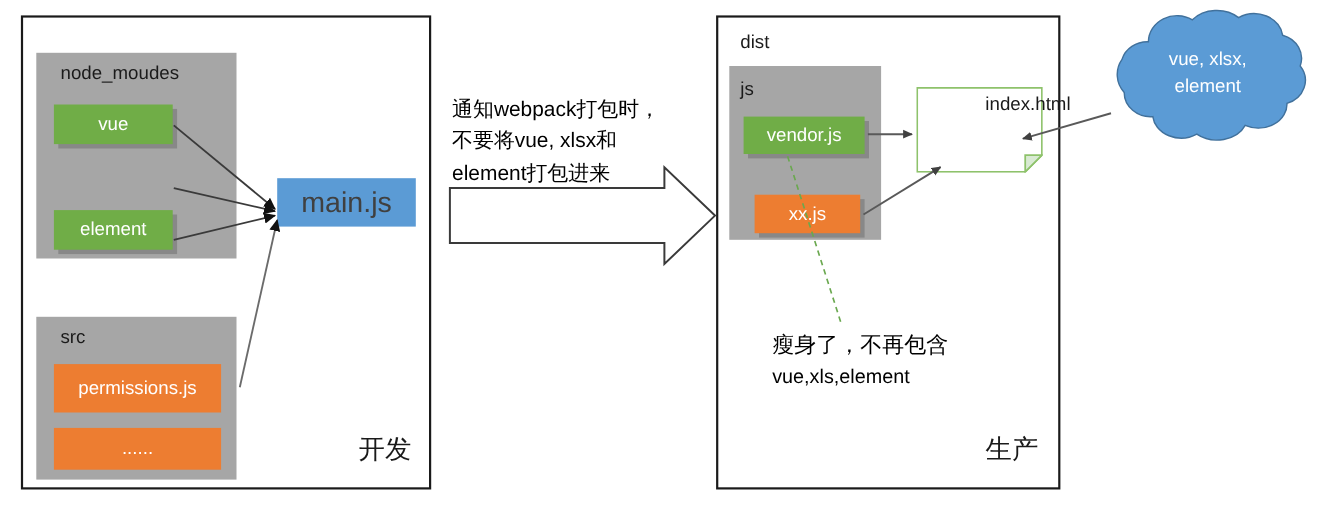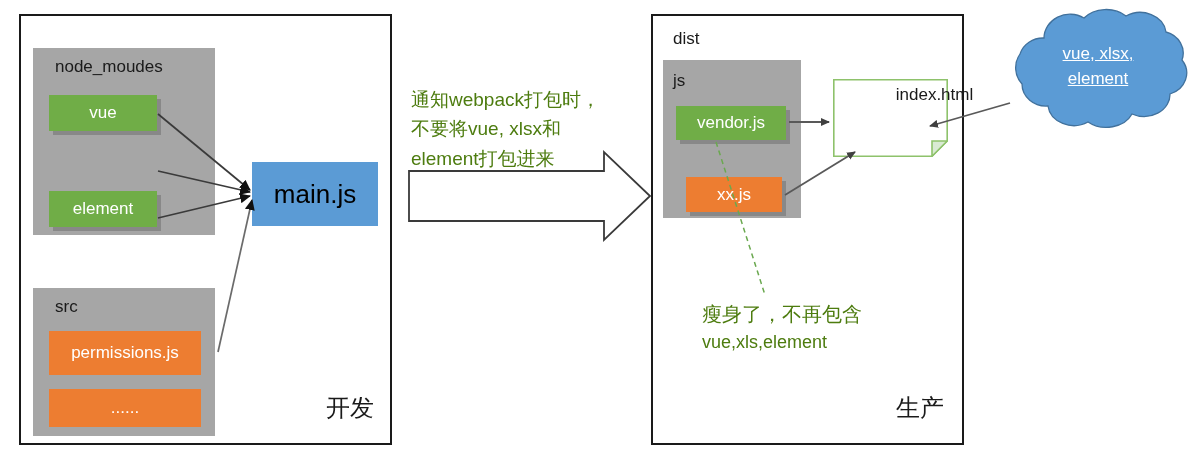--- a/index.html
+++ b/index.html
@@ -77,24 +77,24 @@
   #chip-xlsx      { left: 49px;  top: 143px; width: 108px; height: 36px; }
   #chip-element   { left: 49px;  top: 191px; width: 108px; height: 36px; }
   #chip-perm      { left: 49px;  top: 331px; width: 152px; height: 44px; }
   #chip-dots      { left: 49px;  top: 389px; width: 152px; height: 38px; }
   #chip-vendor    { left: 676px; top: 106px; width: 110px; height: 34px; }
   #chip-xxjs      { left: 686px; top: 177px; width: 96px;  height: 35px; }
 
   
   #box-mainjs {
     position: absolute;
-    left: 252px; top: 162px; width: 126px; height: 64px;
+    left: 252px; top: 162px; width: 126px; height: 44px;
     background: #5b9bd5;
     box-sizing: border-box;
-    color: #000000;
+    color: #404040;
     font-size: 26px;
     display: flex;
     align-items: center;
     justify-content: center;
     white-space: nowrap;
   }
 
   
   #note-index {
     position: absolute;
@@ -116,27 +116,26 @@
     left: 1000px; top: 2px; width: 196px; height: 128px;
   }
   #cloud-deps .cloud-label {
     position: absolute;
     left: 0; top: 40px; width: 196px;
     text-align: center;
     color: #ffffff;
     font-size: 17px;
     line-height: 1.45;
     white-space: pre-line;
-    text-decoration: underline;
   }
 
   
   .note-text {
     position: absolute;
-    color: #4d7c0f;
+    color: #000000;
     white-space: pre-line;
   }
   #text-center {
     left: 411px; top: 85px; width: 235px;
     font-size: 19px;
     line-height: 1.55;
   }
   #text-slim-cn {
     left: 702px; top: 301px;
     font-size: 20px;

